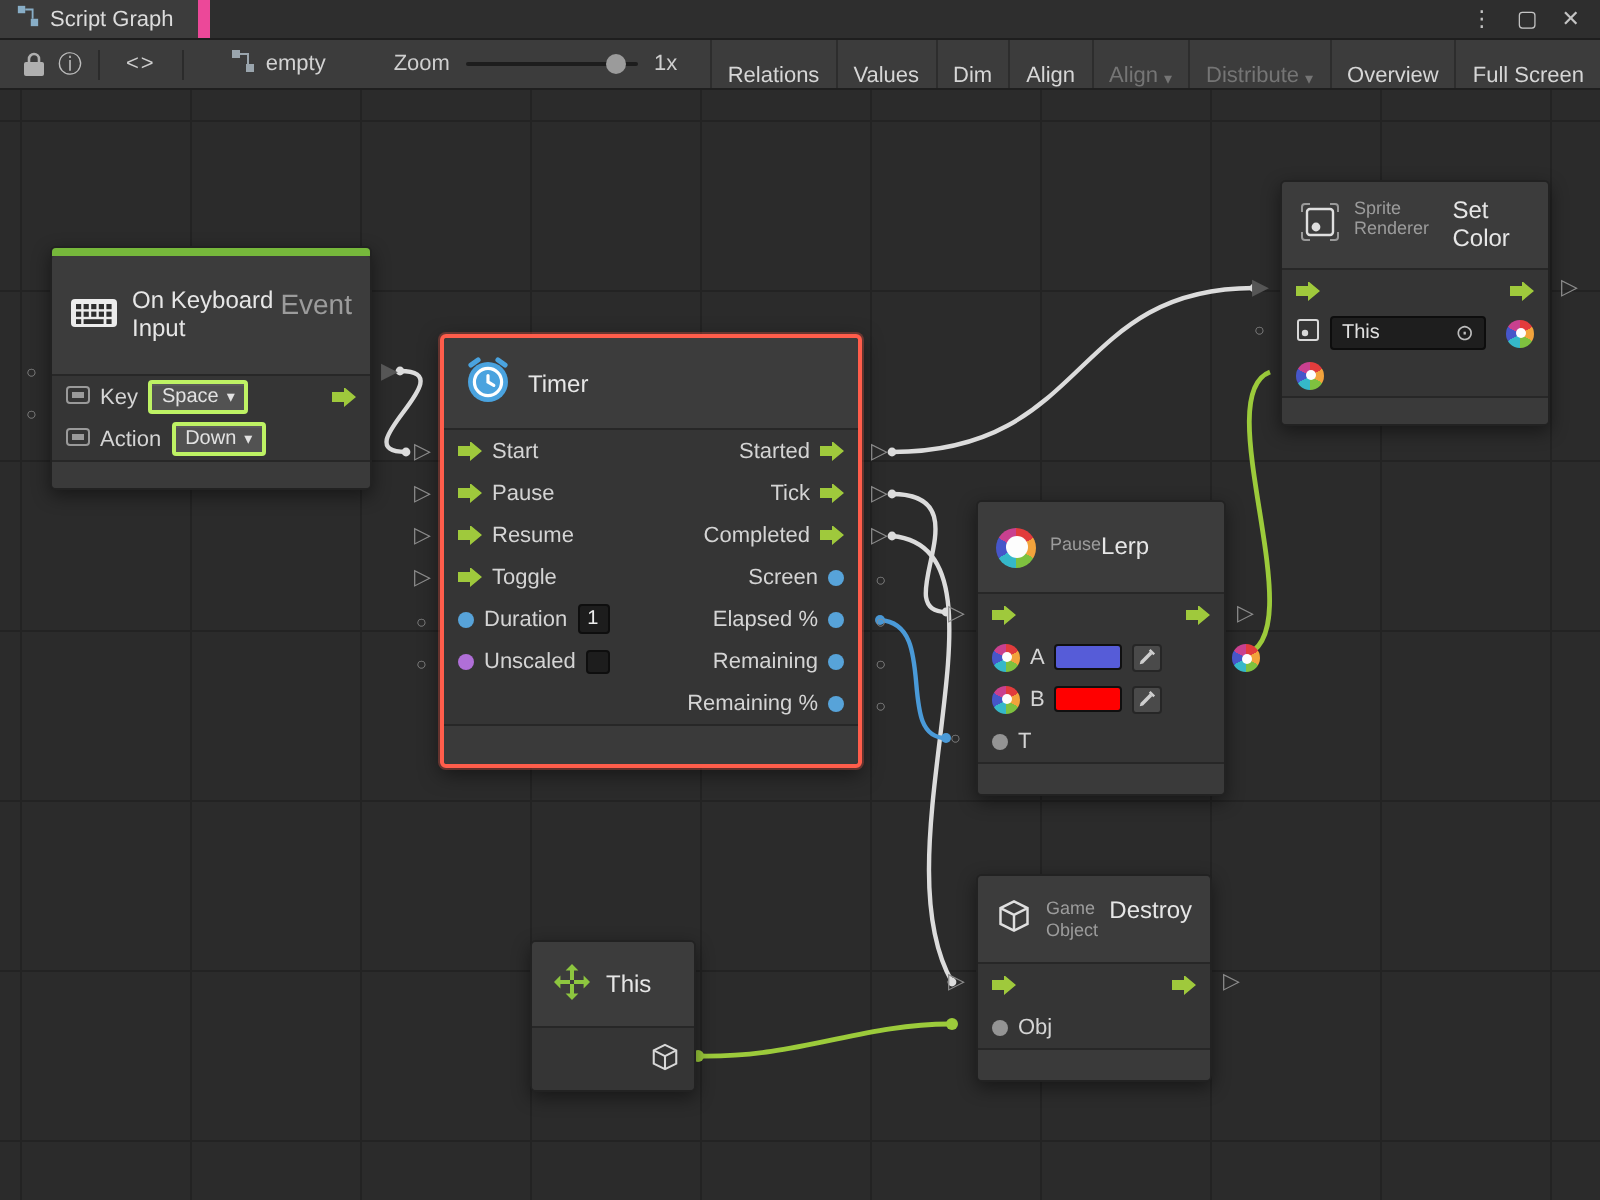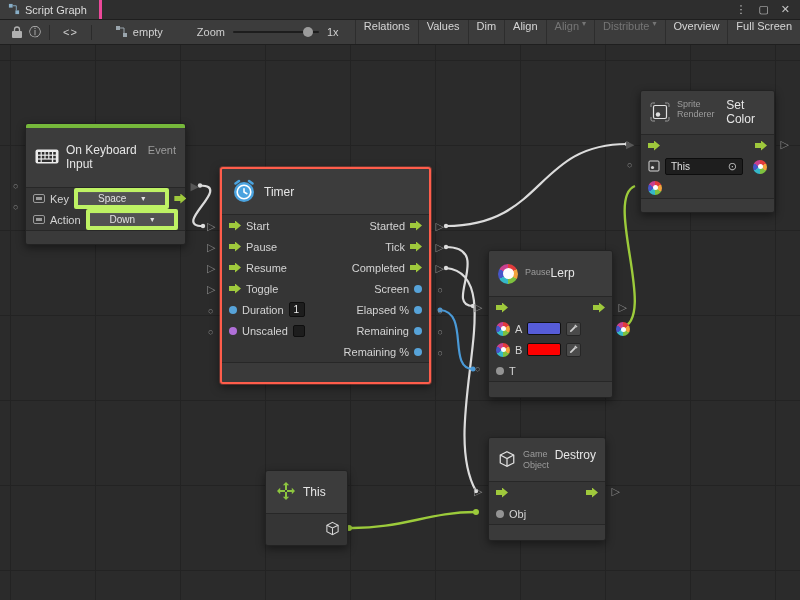--- a/index.html
+++ b/index.html
@@ -1,65 +1,65 @@
 <!DOCTYPE html>
 <html><head>
 <meta charset="utf-8">
 <style>
   *{margin:0;padding:0;box-sizing:border-box}
   html,body{width:800px;height:600px;overflow:hidden}
   body{position:relative;background:#2b2b2b;font-family:"Liberation Sans",sans-serif;color:#d8d8d8}
 
   
   .titlebar{position:absolute;top:0;left:0;right:0;height:20px;background:#2e2e2e;display:flex;align-items:stretch;border-bottom:1px solid #1e1e1e}
-  .tab{display:flex;align-items:center;gap:5px;padding:0 12px 0 8px;background:#3c3c3c;font-size:11px;color:#dcdcdc;border-right:3px solid #ec4899}
+  .tab{display:flex;align-items:center;gap:5px;padding:0 12px 0 8px;background:#3c3c3c;font-size:11px;color:#dcdcdc;border-right:6px solid #ec4899}
   .titlebar-fill{flex:1}
   .win-controls{display:flex;align-items:center;gap:12px;padding-right:10px;font-size:11px;color:#c4c4c4}
   .win-controls span{cursor:default}
 
   
   .toolbar{position:absolute;top:20px;left:0;right:0;height:25px;background:#3c3c3c;border-bottom:1px solid #1f1f1f;display:flex;align-items:center;font-size:11px;padding-left:8px}
   .tb-icon{display:flex;align-items:center;justify-content:center;width:18px;height:100%;color:#bdbdbd;font-size:12px}
   .tb-sep{width:1px;height:15px;background:#2b2b2b;margin:0 5px}
   .tb-code{color:#cfcfcf;font-size:11px;padding:0 8px;letter-spacing:1px}
   .tb-graph{display:flex;align-items:center;gap:5px;margin-left:18px;color:#d2d2d2}
   .zoom-group{display:flex;align-items:center;gap:8px;margin-left:34px;color:#cfcfcf}
   .zoom-track{position:relative;width:86px;height:2px;background:#1d1d1d;border-radius:1px}
   .zoom-handle{position:absolute;top:-4px;left:82%;width:10px;height:10px;border-radius:50%;background:#9b9b9b}
   .tb-buttons{margin-left:auto;display:flex;height:100%}
-  .tb-buttons button{background:transparent;border:none;border-left:1px solid #2d2d2d;color:#d6d6d6;font-size:11px;font-family:inherit;padding:0 8px;height:100%;display:flex;align-items:flex-start;gap:3px;cursor:default}
+  .tb-buttons button{background:transparent;border:none;border-left:1px solid #2d2d2d;color:#d6d6d6;font-size:11px;font-family:inherit;padding:0 8px;height:100%;display:flex;align-items:flex-end;gap:3px;cursor:default}
   .tb-buttons button.dim{color:#757575}
   .caret{font-size:8px;line-height:1}
 
   
   .canvas{position:absolute;top:45px;left:0;right:0;bottom:0;background-color:#2b2b2b;
     background-image:linear-gradient(#232323 1px,transparent 1px),linear-gradient(90deg,#232323 1px,transparent 1px);
     background-size:85px 85px;background-position:10px 15px}
   .wires{position:absolute;inset:0;width:800px;height:555px}
 
   
   .node{position:absolute;background:#353535;border:1px solid #222;border-radius:3px;box-shadow:0 3px 9px rgba(0,0,0,.45);font-size:11px}
   .node.selected{border:2px solid #ff5d4b;box-shadow:0 0 0 1px rgba(255,93,75,.30),0 3px 10px rgba(0,0,0,.5)}
   .nhead{display:flex;align-items:center;gap:7px;padding:0 9px;background:#3c3c3c;border-bottom:1px solid #272727;border-radius:2px 2px 0 0}
   .ntitles{display:flex;flex-direction:row;justify-content:center;line-height:1.15}
   .ntitle{font-size:12px;color:#e6e6e6}
-  .nsub{font-size:11px;color:#9c9c9c}
+  .nsub{font-size:14px;color:#9c9c9c}
   .ncat{font-size:9px;color:#9c9c9c}
   .nrow{display:flex;align-items:center;gap:5px;height:21px;padding:0 7px}
   .nfoot{background:#3a3a3a;border-top:1px solid #272727;border-radius:0 0 2px 2px}
   .plabel{color:#d4d4d4}
 
   .arrow{width:12px;height:10px;background:#9fc93c;flex:0 0 auto;
     clip-path:polygon(0 25%,50% 25%,50% 0,100% 50%,50% 100%,50% 75%,0 75%)}
   .pdot{width:8px;height:8px;border-radius:50%;flex:0 0 auto}
   .pdot.blue{background:#57a3d9}
   .pdot.purple{background:#b06fd8}
   .pdot.gray{background:#949494}
 
-  .dd{display:inline-flex;align-items:center;gap:15px;background:#525252;border:4px solid #bef264;border-radius:2px;padding:1px 20px;font-size:10px;color:#e2e2e2;box-shadow:inset 0 1px 0 rgba(255,255,255,.05)}
+  .dd{display:inline-flex;align-items:center;gap:4px;background:#525252;border:2px solid #bef264;border-radius:2px;padding:1px 5px;font-size:10px;color:#e2e2e2;box-shadow:inset 0 1px 0 rgba(255,255,255,.05)}
   .field{background:#1d1d1d;border:1px solid #0e0e0e;border-radius:2px;min-width:16px;height:15px;line-height:13px;padding:0 4px;font-size:10px;color:#eee}
   .checkbox{width:12px;height:12px;background:#1d1d1d;border:1px solid #0e0e0e;border-radius:2px}
   .swatch{width:34px;height:13px;border:1px solid #101010;border-radius:2px}
   .swatch.a{background:#565cd8}
   .swatch.b{background:#ff0000}
   .eyedrop{width:15px;height:14px;background:#4a4a4a;border:1px solid #262626;border-radius:2px;display:flex;align-items:center;justify-content:center}
   .objfield{display:flex;align-items:center;gap:4px;background:#1e1e1e;border:1px solid #0d0d0d;border-radius:2px;padding:1px 5px;font-size:10px;color:#e0e0e0;width:78px}
   .objfield .pick{margin-left:auto;color:#bdbdbd;font-size:11px}
 
   .cw{width:14px;height:14px;border-radius:50%;position:relative;flex:0 0 auto;

